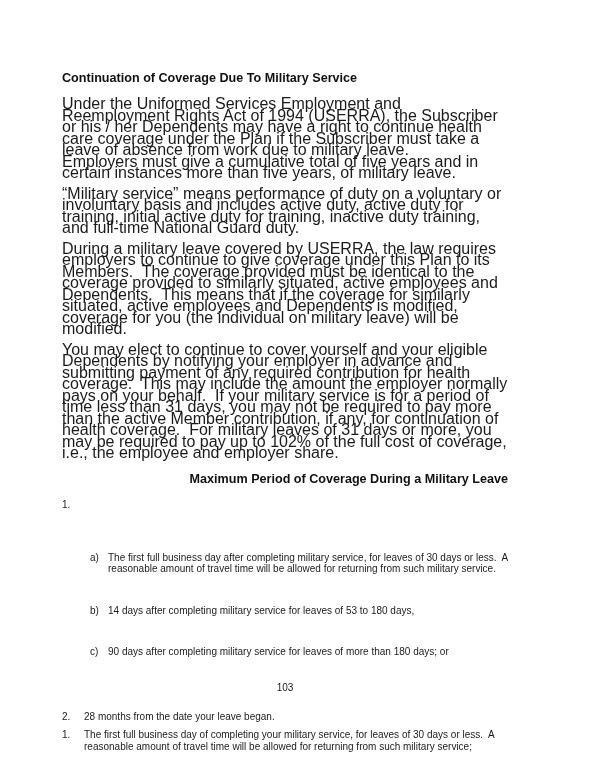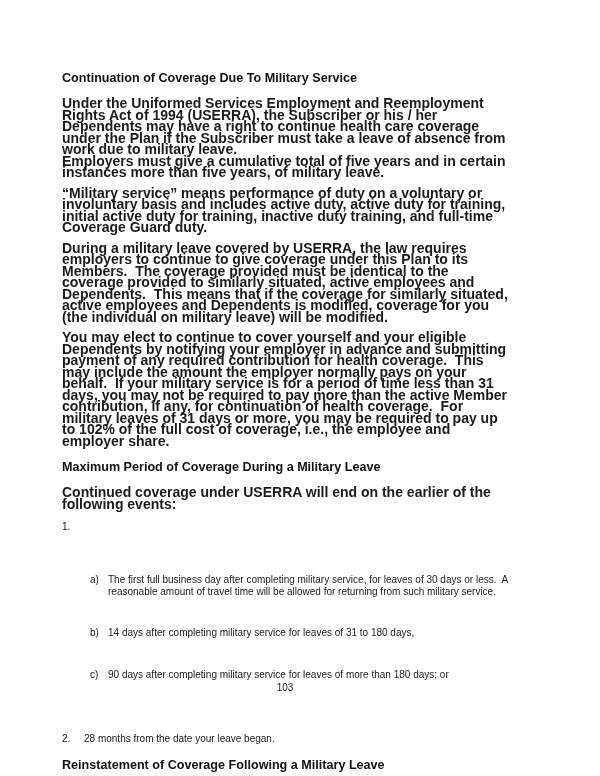--- a/index.html
+++ b/index.html
@@ -24,27 +24,27 @@
   }
   .section-title {
     font-size: 12.6px;
     font-weight: bold;
     color: #111111;
     margin: 0 0 13px 0;
     line-height: 14px;
   }
   .section-title.spaced {
     margin-top: 13px;
+    text-align: right;
   }
   .para {
-    font-size: 14px;
+    font-size: 16px;
     line-height: 11.5px;
     margin: 0 0 9px 0;
     white-space: pre-wrap;
-    font-weight: bold;
   }
   .intro {
     margin-bottom: 11px;
   }
   .list {
     margin: 0;
     padding: 0;
   }
   .list-item {
     display: flex;
@@ -84,61 +84,59 @@
 <body>
 
 <div class="page">
   <div class="content">
 
     <h1 class="section-title">Continuation of Coverage Due To Military Service</h1>
 
     <p class="para">Under the Uniformed Services Employment and Reemployment Rights Act of 1994 (USERRA), the Subscriber or his / her Dependents may have a right to continue health care coverage under the Plan if the Subscriber must take a leave of absence from work due to military leave.
 Employers must give a cumulative total of five years and in certain instances more than five years, of military leave.</p>
 
-    <p class="para">“Military service” means performance of duty on a voluntary or involuntary basis and includes active duty, active duty for training, initial active duty for training, inactive duty training, and full-time Coverage Guard duty.</p>
+    <p class="para">“Military service” means performance of duty on a voluntary or involuntary basis and includes active duty, active duty for training, initial active duty for training, inactive duty training, and full-time National Guard duty.</p>
 
     <p class="para">During a military leave covered by USERRA, the law requires employers to continue to give coverage under this Plan to its Members.  The coverage provided must be identical to the coverage provided to similarly situated, active employees and Dependents.  This means that if the coverage for similarly situated, active employees and Dependents is modified, coverage for you (the individual on military leave) will be modified.</p>
 
     <p class="para">You may elect to continue to cover yourself and your eligible Dependents by notifying your employer in advance and submitting payment of any required contribution for health coverage.  This may include the amount the employer normally pays on your behalf.  If your military service is for a period of time less than 31 days, you may not be required to pay more than the active Member contribution, if any, for continuation of health coverage.  For military leaves of 31 days or more, you may be required to pay up to 102% of the full cost of coverage, i.e., the employee and employer share.</p>
 
 
     <h1 class="section-title spaced">Maximum Period of Coverage During a Military Leave</h1>
 
-    <p class="para intro">Continued coverage under USERRA will end on the earlier of the following events:</p>
 
     <div class="list">
 
       <div class="list-item">
         <span class="marker">1.</span>
         <div class="item-text">
           <div class="sublist">
             <div class="list-item">
               <span class="marker">a)</span>
               <div class="item-text">The first full business day after completing military service, for leaves of 30 days or less.  A reasonable amount of travel time will be allowed for returning from such military service.</div>
             </div>
             <div class="list-item">
               <span class="marker">b)</span>
-              <div class="item-text">14 days after completing military service for leaves of 31 to 180 days,</div>
+              <div class="item-text">14 days after completing military service for leaves of 53 to 180 days,</div>
             </div>
             <div class="list-item">
               <span class="marker">c)</span>
               <div class="item-text">90 days after completing military service for leaves of more than 180 days; or</div>
             </div>
           </div>
         </div>
       </div>
 
       <div class="list-item">
         <span class="marker">2.</span>
         <div class="item-text">28 months from the date your leave began.</div>
       </div>
 
     </div>
 
-    <h1 class="section-title spaced">Reinstatement of Coverage Following a Military Leave</h1>
 
 
     <div class="list">
 
       <div class="list-item">
         <span class="marker">1.</span>
         <div class="item-text">The first full business day of completing your military service, for leaves of 30 days or less.  A reasonable amount of travel time will be allowed for returning from such military service;</div>
       </div>
 
     </div>

